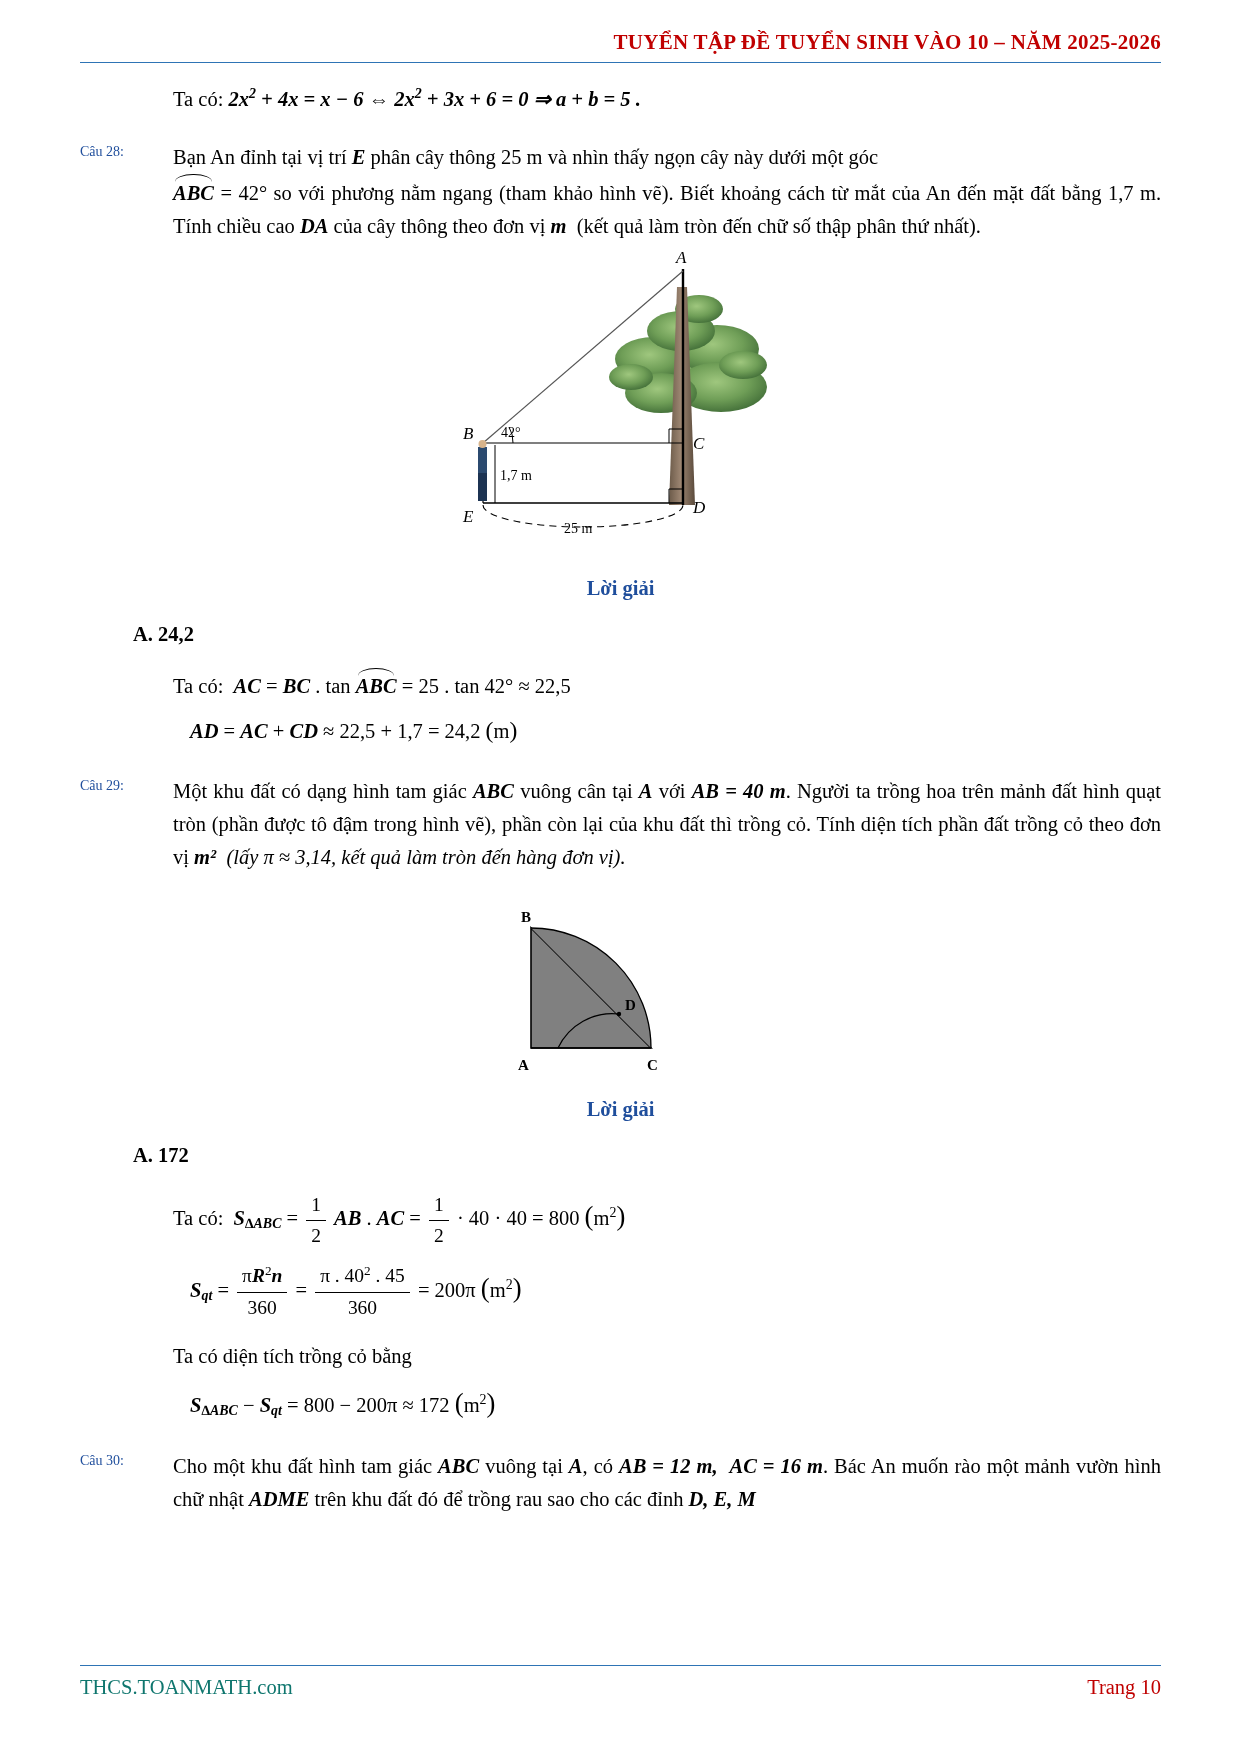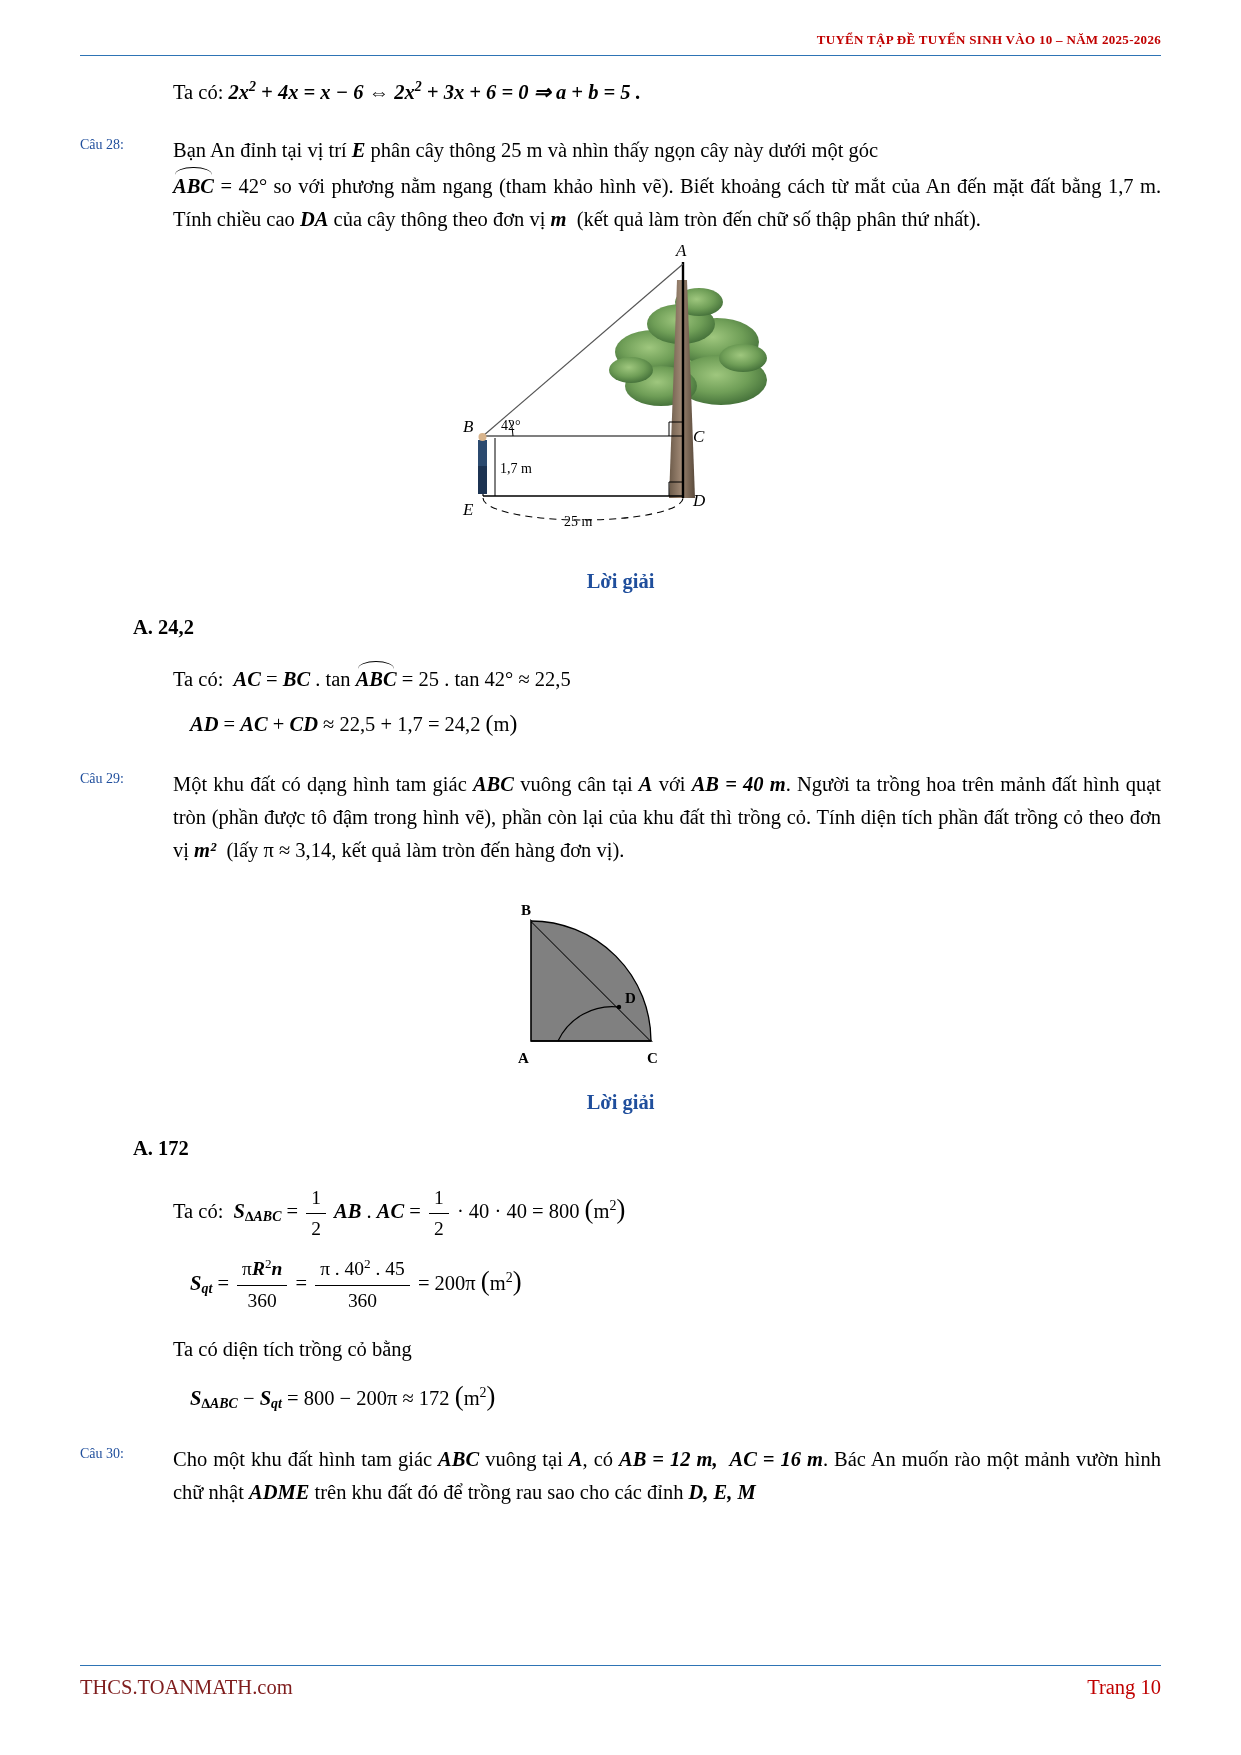--- a/index.html
+++ b/index.html
@@ -21,21 +21,21 @@
     height: 1755px;
     box-sizing: border-box;
     padding: 0 80px;
   }
   
   .header {
     padding-top: 30px;
     text-align: right;
   }
   .header-title {
-    font-size: 13px;
+    font-size: 21px;
     font-weight: bold;
     letter-spacing: .3px;
     color: #C00000;
     display: inline-block;
   }
   .header-rule {
     border-bottom: 1.6px solid #2E74B5;
     margin-top: 7px;
   }
   
@@ -58,21 +58,21 @@
     flex: 0 0 93px;
     font-size: 14px;
   }
   .qbody {
     flex: 1 1 auto;
     text-align: justify;
     text-justify: inter-word;
     font-size: 20.5px;
     line-height: 1.62;
   }
-  .it { }
+  .it { font-style: italic; }
   .mathi { font-family: "Liberation Serif", serif; font-style: italic; font-weight: bold; }
   .sub { font-size: .68em; vertical-align: -0.25em; }
   .sup { font-size: .68em; vertical-align: 0.55em; }
   .nowrap { white-space: nowrap; }
 
   .overarc {
     position: relative;
     display: inline-block;
     padding-top: 2px;
   }
@@ -136,21 +136,21 @@
   }
   .footer-rule {
     border-top: 1.4px solid #2E74B5;
     margin-bottom: 10px;
   }
   .footer-row {
     display: flex;
     justify-content: space-between;
     font-size: 20.5px;
   }
-  .footer-left { color: #7f1d1d; }
+  .footer-left { color: #0f766e; }
   .footer-right { color: #C00000; }
 </style>
 </head>
 <body>
 
 <div class="page">
 
   <div class="header">
     <div class="header-title">TUYỂN TẬP ĐỀ TUYỂN SINH VÀO 10 – NĂM 2025-2026</div>
     <div class="header-rule"></div>

